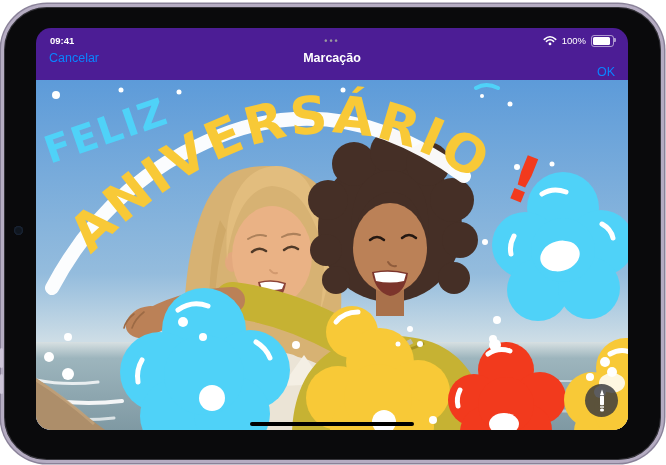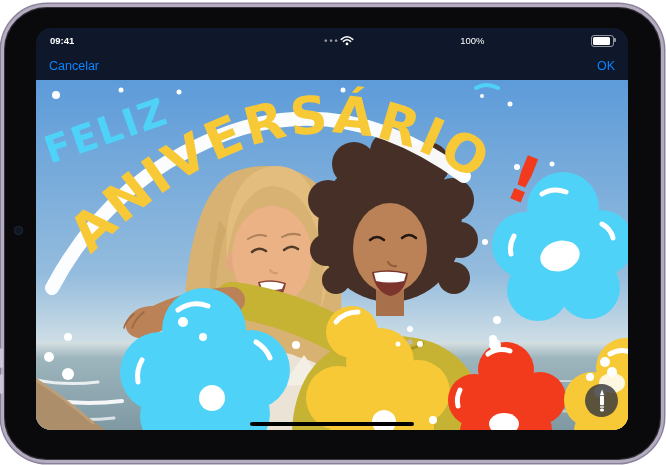--- a/index.html
+++ b/index.html
@@ -6,34 +6,34 @@
   .stage{position:relative;width:666px;height:465px;background:#fff;overflow:hidden;
          font-family:"Liberation Sans",sans-serif;-webkit-font-smoothing:antialiased;}
   
   .device{position:absolute;left:1px;top:4px;width:657px;height:453px;border-radius:46px;
           background:#0a0a0c;border:3px solid #b5acc2;
           box-shadow:0 0 0 1.5px #8a8299, inset 0 0 0 1px #35343a;}
   .camera{position:absolute;left:14px;top:226px;width:9px;height:9px;border-radius:50%;
           background:#10161f;box-shadow:inset 0 0 2px #2c4060;}
   .side-btn{position:absolute;left:0;width:3px;background:#cdc5d8;border-radius:2px;}
   
-  .screen{position:absolute;left:36px;top:28px;width:592px;height:402px;background:#0f172a;
+  .screen{position:absolute;left:36px;top:28px;width:592px;height:402px;background:#4c1d95;
           border-radius:15px;overflow:hidden;display:flex;flex-direction:column;}
   .statusbar{height:21px;display:flex;align-items:center;color:#fff;font-size:9.5px;
              padding:2px 14px 0 14px;}
   .sb-left{flex:1;display:flex;gap:9px;align-items:center;font-weight:bold;}
   .sb-left .date{font-weight:normal;color:#eee;}
   .sb-center{flex:0;color:#9a9aa0;font-size:9px;letter-spacing:2px;font-weight:bold;}
-  .sb-right{flex:1;display:flex;justify-content:space-between;align-items:center;gap:5px;}
+  .sb-right{flex:1;display:flex;justify-content:flex-end;align-items:center;gap:5px;}
   .battery{position:relative;width:21px;height:10px;border:1px solid rgba(255,255,255,.55);
            border-radius:3px;}
   .battery i{position:absolute;left:1px;top:1px;bottom:1px;width:17px;background:#fff;border-radius:1.5px;}
   .battery:after{content:"";position:absolute;right:-3px;top:2.5px;width:2px;height:3.5px;
                  background:rgba(255,255,255,.55);border-radius:0 1px 1px 0;}
-  .navbar{height:29px;display:flex;align-items:center;position:relative;padding:0 13px;}
+  .navbar{height:29px;display:flex;align-items:flex-start;position:relative;padding:0 13px;flex-direction:column;}
   .navbtn{background:none;border:none;padding:0;font-size:12.5px;cursor:pointer;
           font-family:"Liberation Sans",sans-serif;}
   .navtitle{position:absolute;left:0;right:0;text-align:center;color:#fff;font-weight:bold;
             font-size:12.5px;}
   .ok{margin-left:auto;font-weight:normal;}
   .photo{position:relative;flex:1;overflow:hidden;background:#7fa9d4;}
   .photo svg.art{position:absolute;left:0;top:0;}
   .penbtn{position:absolute;left:549px;top:304px;width:33px;height:33px;border-radius:50%;
           background:rgba(56,56,60,.82);display:flex;align-items:center;justify-content:center;
           border:none;cursor:pointer;}
@@ -66,20 +66,21 @@
         </svg>
         <span>100%</span>
         <span class="battery">
             <i></i>
           </span>
       </div>
     </div>
 
     <div class="navbar">
       <button class="navbtn" style="color:#0A84FF">Cancelar</button>
+      <div class="navtitle">Marcação</div>
       <button class="navbtn ok" style="color:#0A84FF">OK</button>
     </div>
 
     <div class="photo">
       <svg class="art" width="592" height="352" viewBox="0 0 592 352">
         <defs>
           <linearGradient id="skyg" x1="0" y1="0" x2="0" y2="1">
             <stop offset="0" stop-color="#5d9bd9"></stop>
             <stop offset="0.55" stop-color="#94bcdd"></stop>
             <stop offset="0.74" stop-color="#cddde6"></stop>

